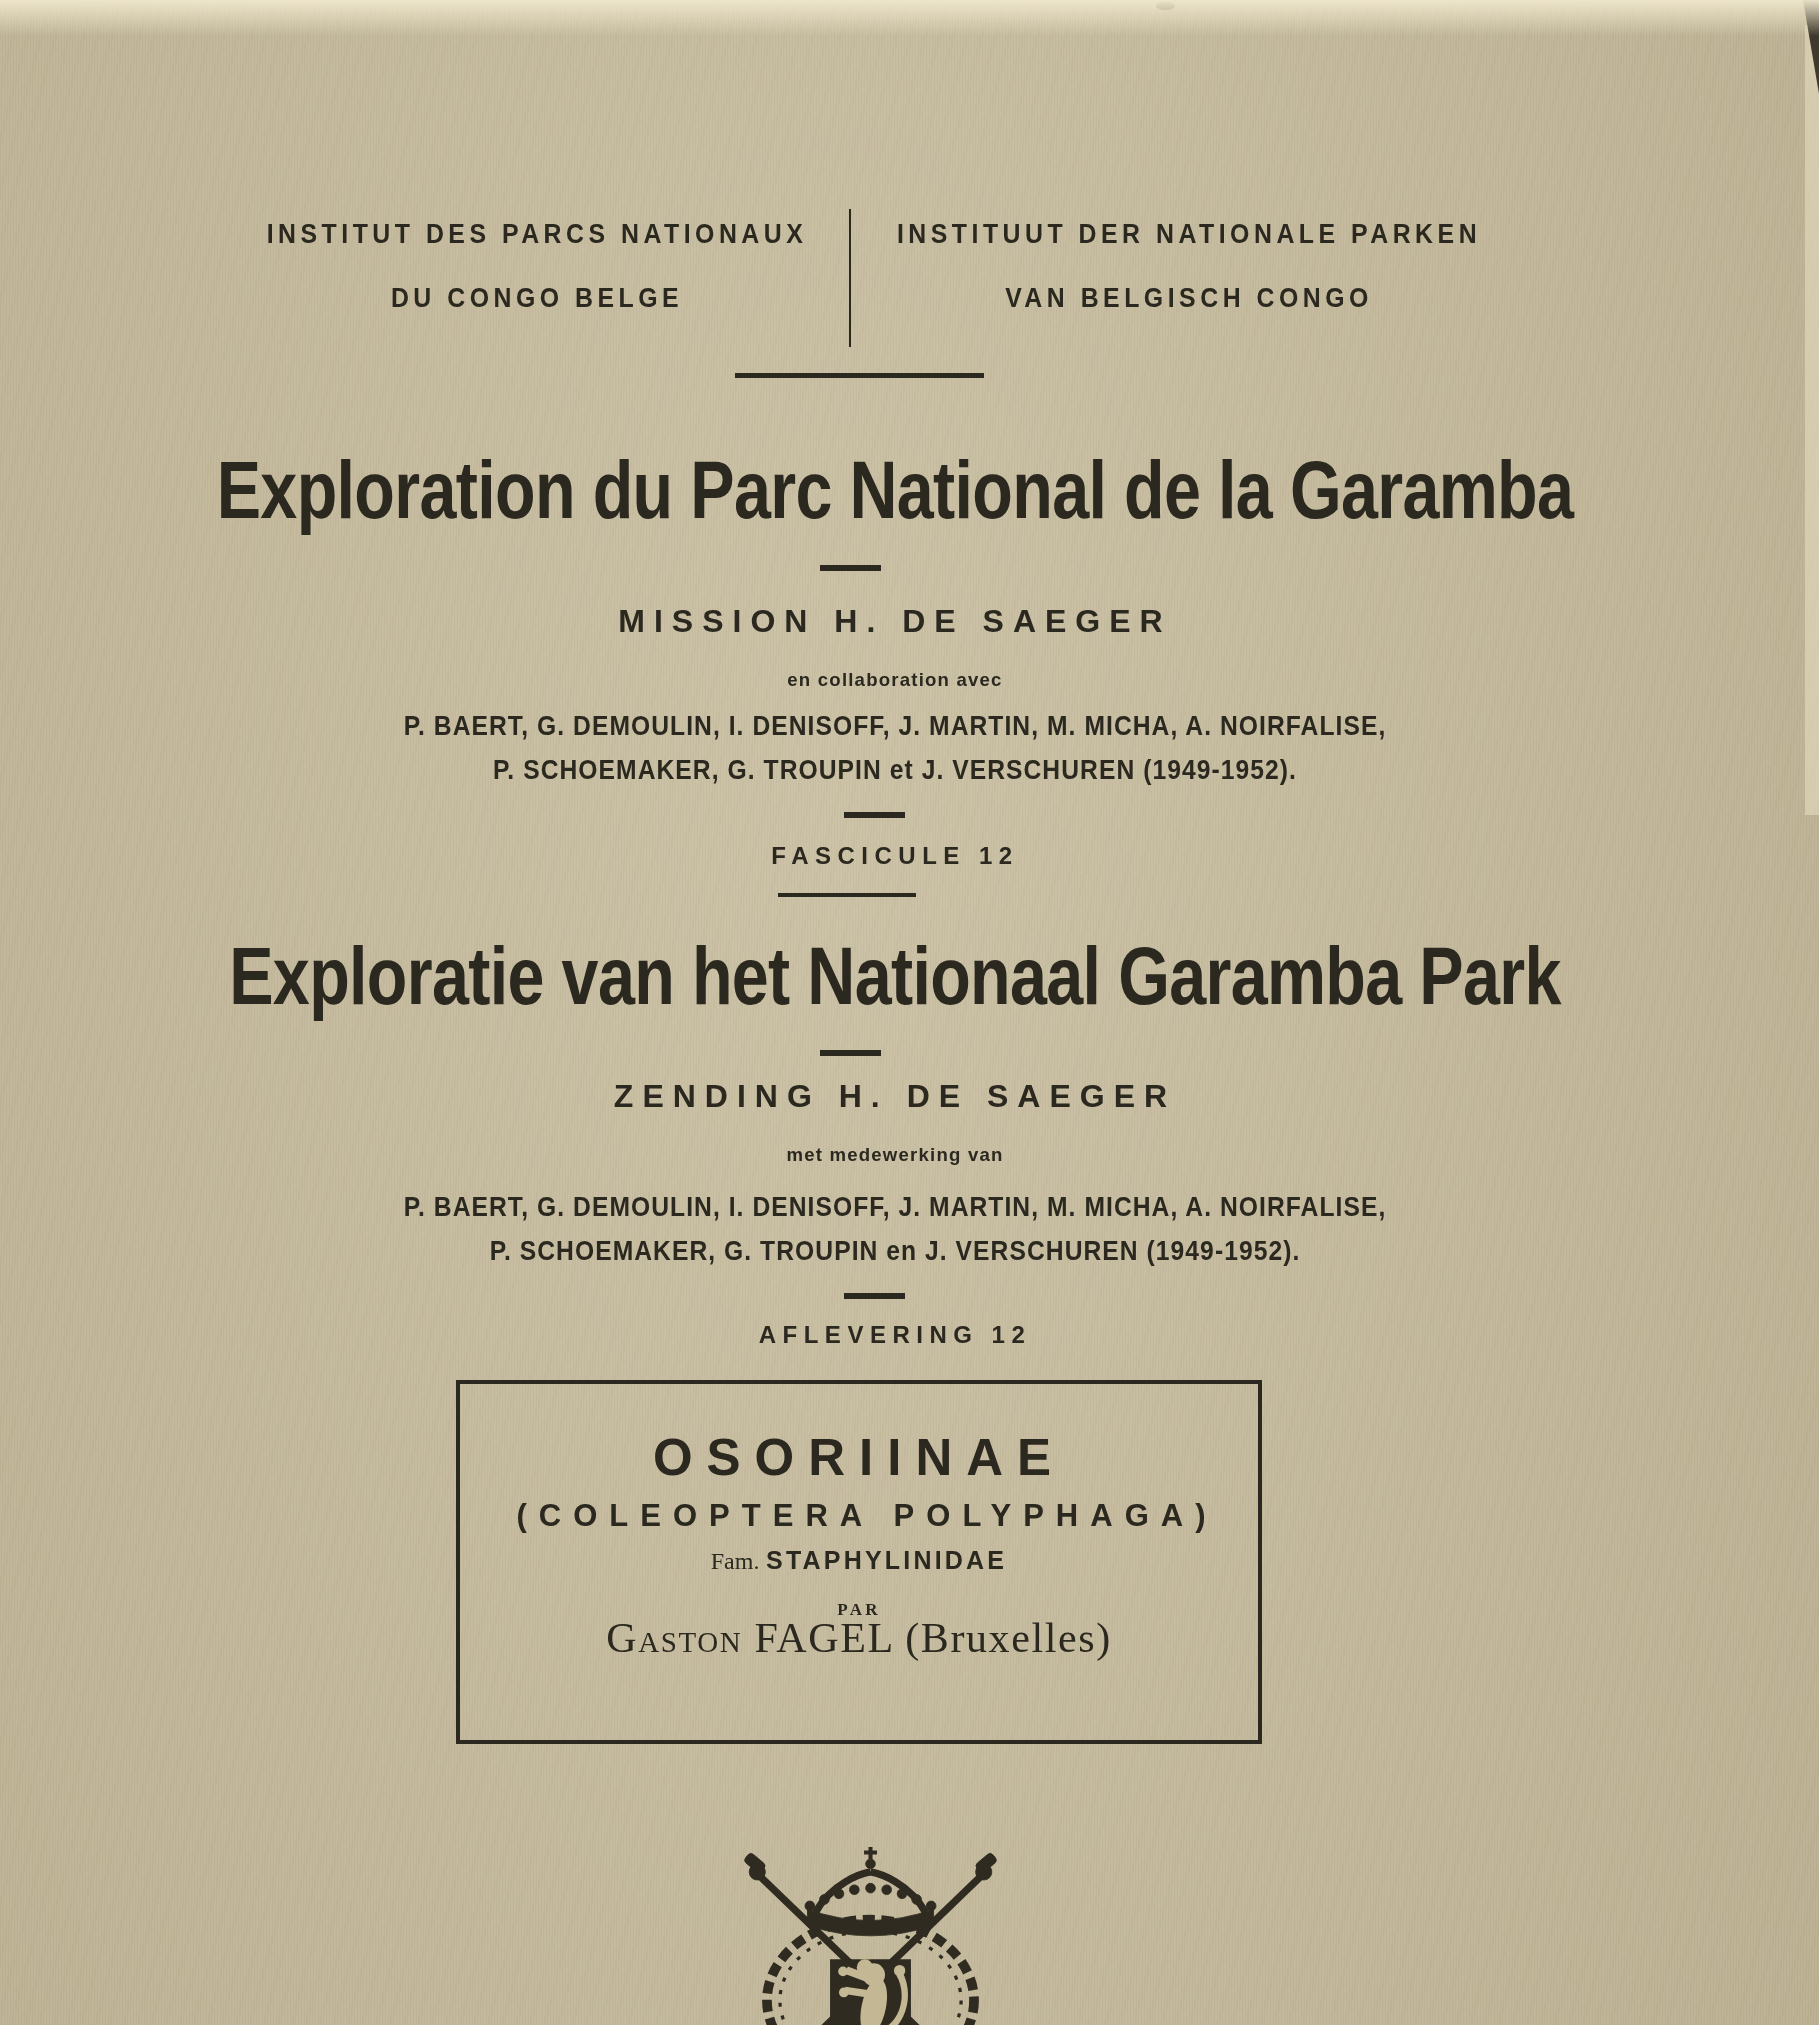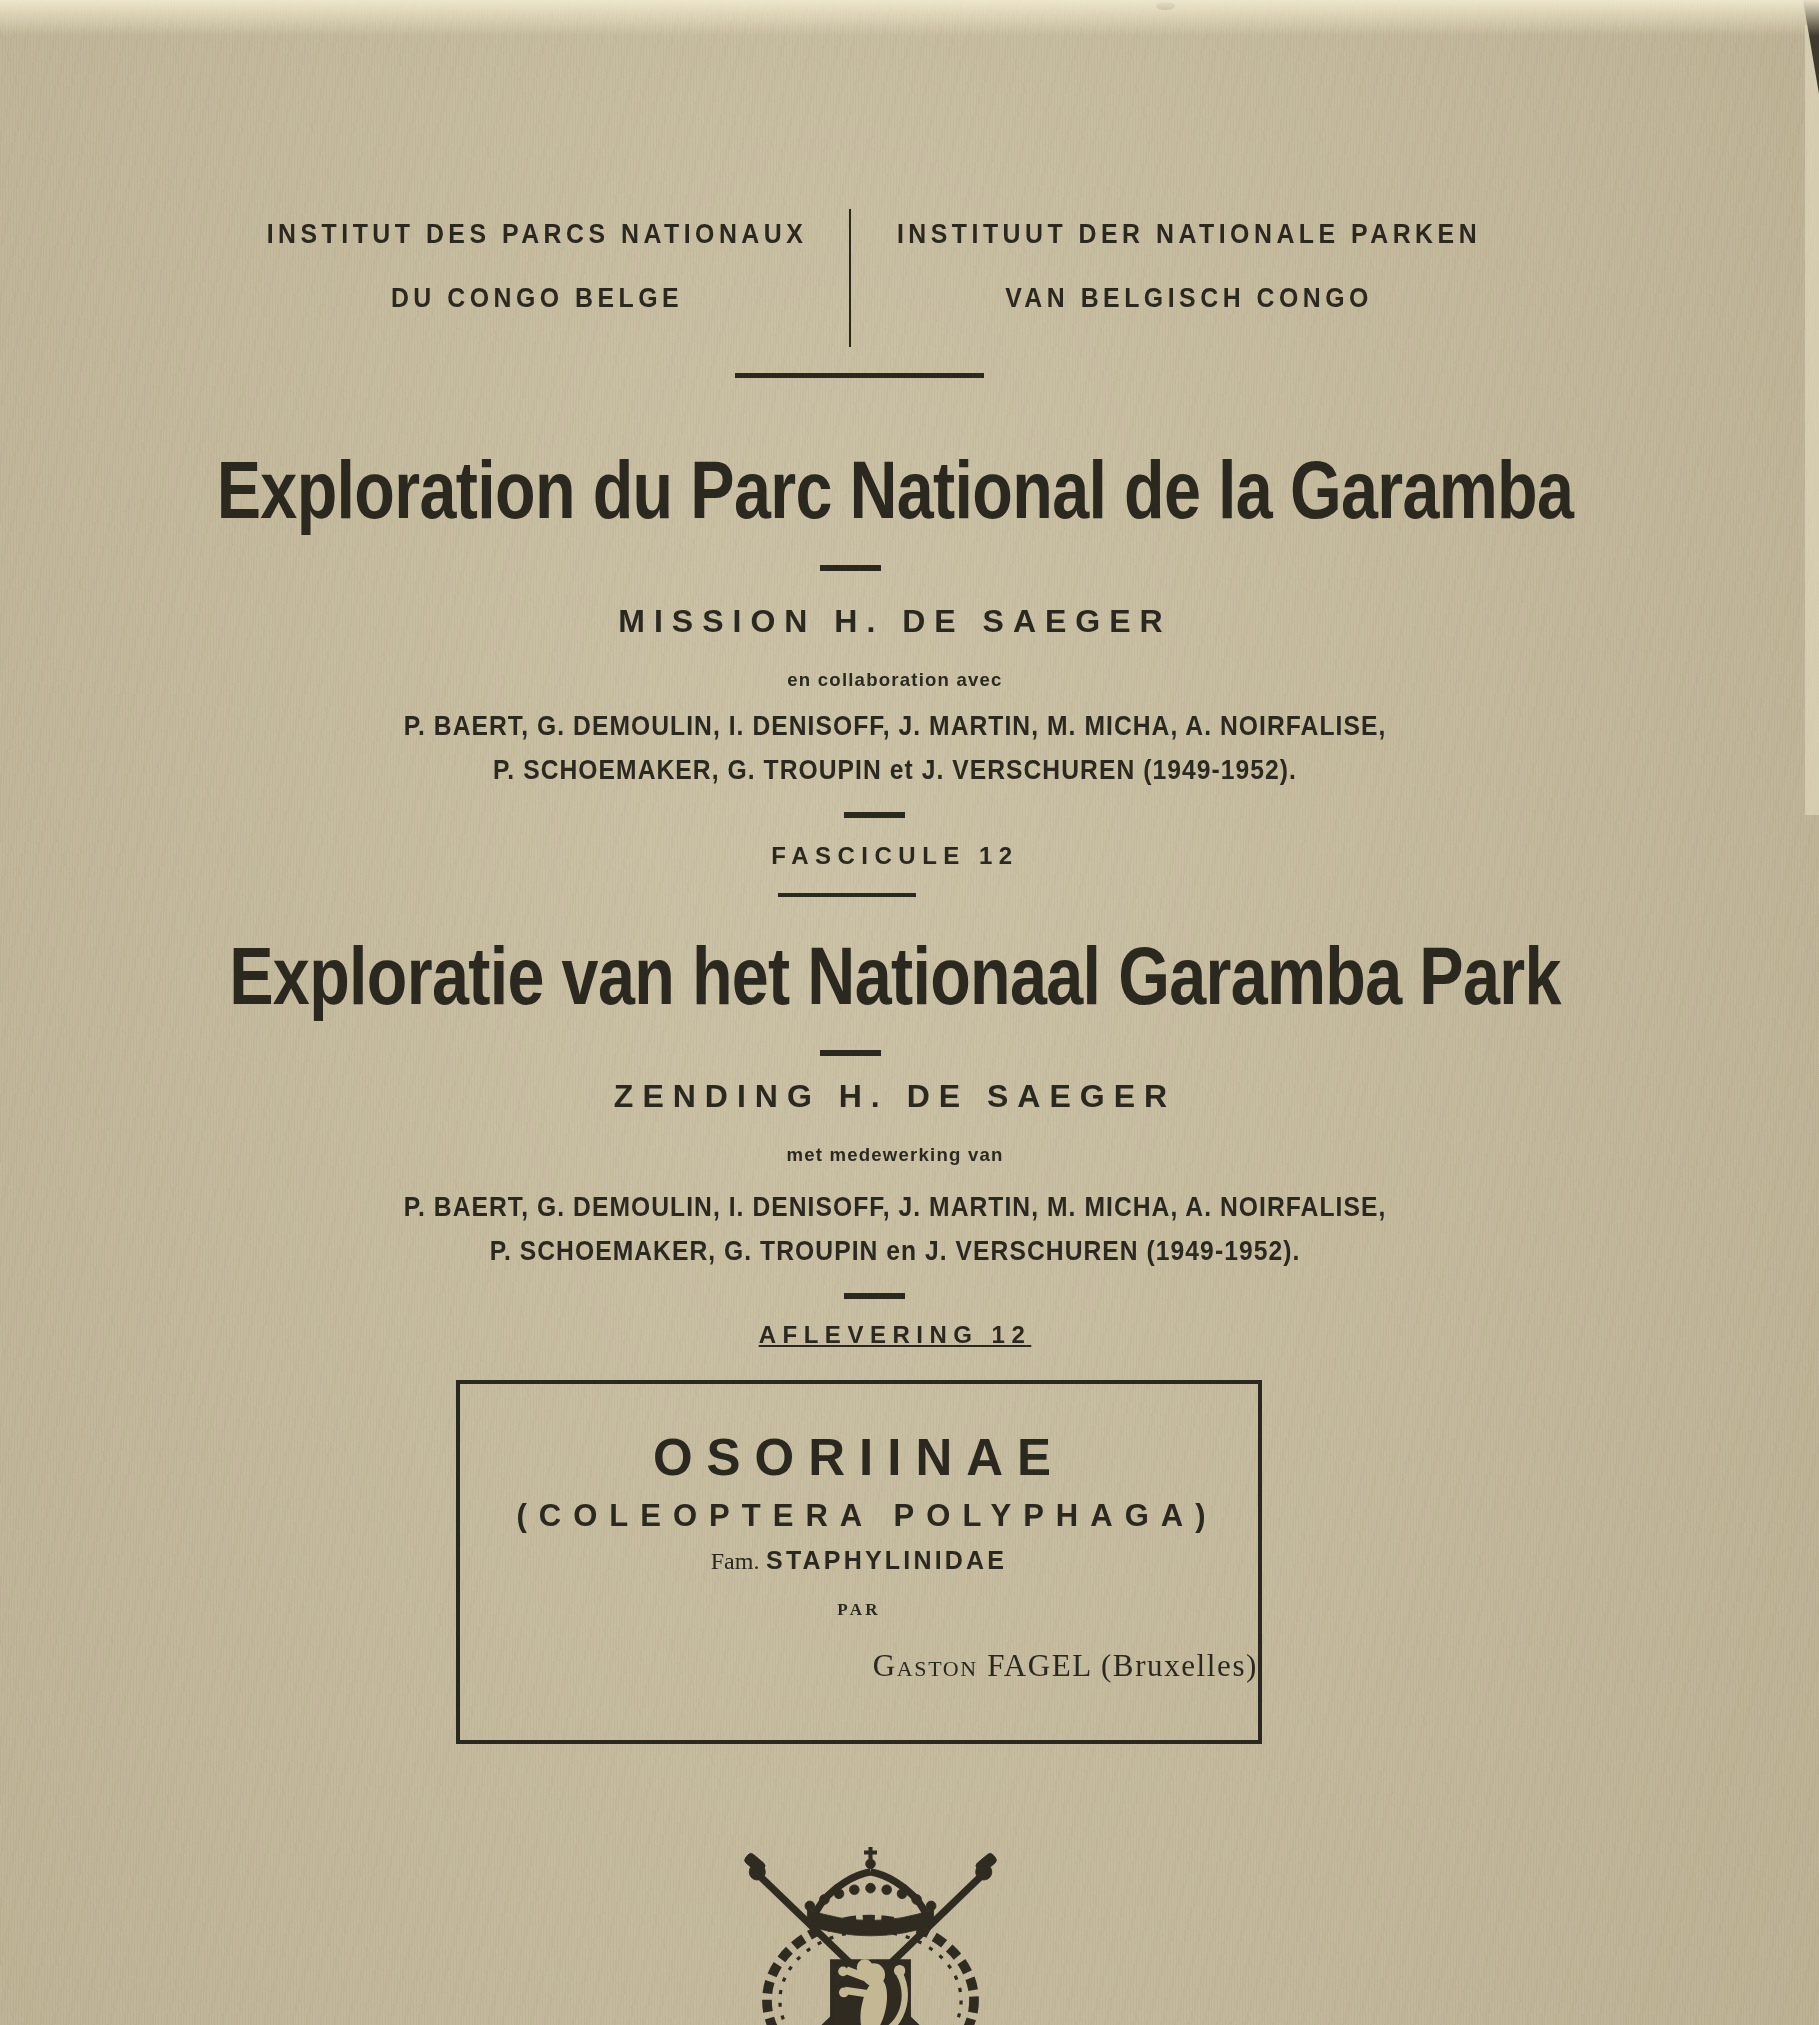--- a/index.html
+++ b/index.html
@@ -29,21 +29,21 @@
   .names{font-size:28px;letter-spacing:1.2px;line-height:39px;font-weight:700;}
   .fasc{font-size:24px;letter-spacing:6.5px;font-weight:700;}
   
   .bbox{left:456px;top:1380px;width:798px;height:356px;border:4px solid #2b281f;
         text-align:center;}
   .taxon{margin-top:43px;font-size:51px;letter-spacing:14px;font-weight:700;line-height:61px;}
   .order{margin-top:9px;font-size:31px;letter-spacing:12px;font-weight:700;line-height:37px;padding-left:16px;}
   .fam{margin-top:12px;font-size:24px;line-height:28px;}
   .fam .famname{font-weight:700;font-family:"Liberation Sans",sans-serif;letter-spacing:3.2px;font-size:25px;}
   .par{margin-top:25px;font-size:17px;letter-spacing:3.2px;line-height:20px;font-weight:700;}
-  .author{margin-top:27px;font-size:31px;letter-spacing:1.6px;line-height:37px;text-align:right;}
+  .author{font-size:42px;letter-spacing:1.6px;line-height:37px;}
   .sc{font-variant:small-caps;}
   
   .corner-notch{top:0;right:0;width:25px;height:94px;background:#403a2e;
     clip-path:polygon(36% 0, 100% 0, 100% 100%);}
   .edge-strip{right:0;top:25px;width:13.8px;height:790px;background:rgba(233,225,199,.55);}
   .speck{left:1156px;top:1.6px;width:18.6px;height:8px;background:#5a5142;border-radius:50%;opacity:.65;}
 </style>
 </head>
 <body>
 
@@ -71,21 +71,21 @@
   <div class="abs ctr fasc" style="top:842px;">FASCICULE 12</div>
   <div class="abs rule" style="left:778px;top:893px;width:138px;height:4px;"></div>
 
   <div class="abs ctr title cx82" style="top:930px;">Exploratie van het Nationaal Garamba Park</div>
   <div class="abs rule" style="left:820px;top:1050px;width:61px;height:6px;"></div>
   <div class="abs ctr mission" style="top:1078px;">ZENDING H. DE SAEGER</div>
   <div class="abs ctr collab" style="top:1144px;">met medewerking van</div>
   <div class="abs ctr names cx88" style="top:1187px;">P. BAERT, G. DEMOULIN, I. DENISOFF, J. MARTIN, M. MICHA, A. NOIRFALISE,</div>
   <div class="abs ctr names cx88" style="top:1231px;">P. SCHOEMAKER, G. TROUPIN en J. VERSCHUREN (1949-1952).</div>
   <div class="abs rule" style="left:844px;top:1293px;width:61px;height:6px;"></div>
-  <div class="abs ctr fasc" style="top:1321px;text-decoration:underline;">AFLEVERING 12</div>
+  <div class="abs ctr fasc" style="top:1321px;">AFLEVERING 12</div>
 
   <div class="abs bbox">
     <div class="taxon">OSORIINAE</div>
     <div class="order">(COLEOPTERA POLYPHAGA)</div>
     <div class="fam"><span class="serif">Fam.</span> <span class="famname">STAPHYLINIDAE</span></div>
     <div class="par serif">PAR</div>
     <div class="author serif"><span class="sc">Gaston</span><span> FAGEL (Bruxelles)</span></div>
   </div>
 
   <div class="abs" style="left:733px;top:1841px;width:275px;height:328px;">

